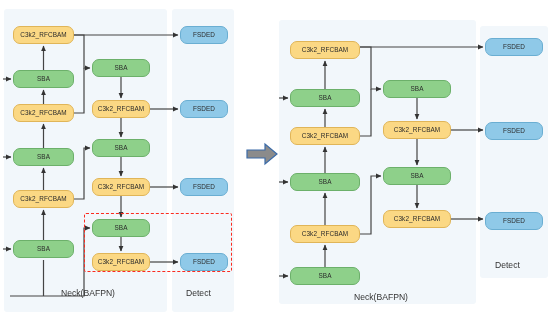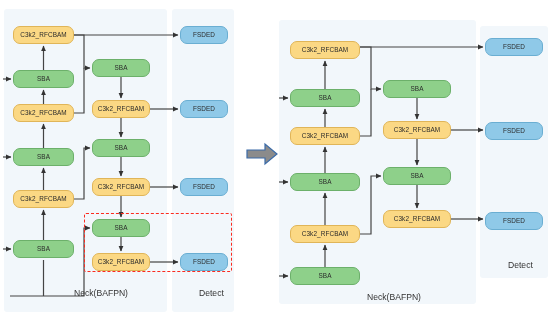--- a/index.html
+++ b/index.html
@@ -10,21 +10,21 @@
   .panel{position:absolute;border-radius:3px;}
   .panel-neck{background:#f2f7fb;}
   .panel-detect{background:#f2f7fb;}
   .node{position:absolute;box-sizing:border-box;border-radius:7px;
         display:flex;align-items:center;justify-content:center;
         font-size:6.4px;letter-spacing:.1px;color:#2b2b2b;line-height:1;
         white-space:nowrap;}
   .node.c3k2{background:#fbd884;border:1px solid #e0b558;}
   .node.sba{background:#8ed08a;border:1px solid #6cb06a;}
   .node.fsded{background:#8fc9e8;border:1px solid #6aaed2;}
-  .plabel{position:absolute;font-size:8.6px;color:#333;white-space:nowrap;margin-left:13px;}
+  .plabel{position:absolute;font-size:8.6px;color:#333;white-space:nowrap;}
   .dashed-box{position:absolute;box-sizing:border-box;
               border:1.4px dashed #fb2a1e;border-radius:2px;background:transparent;}
 </style>
 </head>
 <body>
 
 <div class="stage">
 
   <div class="panel panel-neck" style="left:4px;top:9px;width:163px;height:303px;"></div>
   <div class="panel panel-detect" style="left:172px;top:9px;width:62px;height:303px;"></div>

